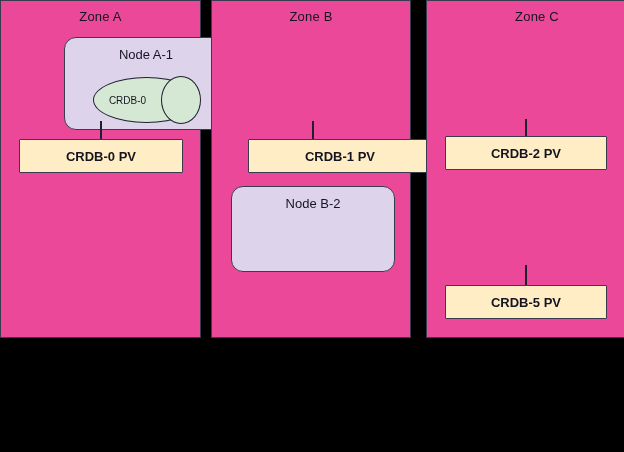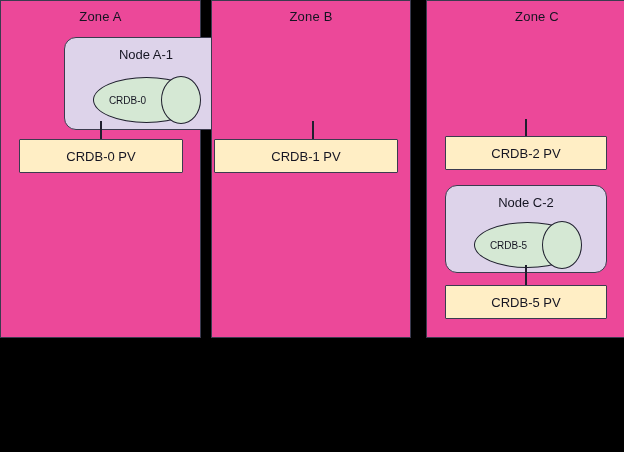--- a/index.html
+++ b/index.html
@@ -108,20 +108,21 @@
   
   .pv {
     position: absolute;
     background: #ffeec5;
     border: 1px solid #3b3b4f;
     border-radius: 1px;
     box-sizing: border-box;
     display: flex;
     align-items: center;
     justify-content: center;
+    font-weight: bold;
   }
   .pv-label {
     font-size: 13px;
     color: #151522;
     white-space: nowrap;
   }
 
   
   .connector {
     position: absolute;
@@ -152,44 +153,39 @@
       <span class="pv-label">CRDB-0 PV</span>
     </div>
   </div>
 
   <div class="zone" style="left:211px; top:0px; width:200px; height:338px;">
     <div class="zone-title">Zone B</div>
 
 
     <div class="connector" style="left:100px; top:120px; height:19px;"></div>
 
-    <div class="pv" style="left:2px; top:138px; width:184px; height:34px;">
+    <div class="pv" style="left:36px; top:138px; width:184px; height:34px;">
       <span class="pv-label">CRDB-1 PV</span>
     </div>
 
+    <div class="node" style="left:19px; top:185px; width:164px; height:86px;">
+      <div class="node-title">Node B-2</div>
+    </div>
   </div>
 
   <div class="zone" style="left:426px; top:0px; width:222px; height:338px;">
     <div class="zone-title">Zone C</div>
 
 
     <div class="connector" style="left:98px; top:118px; height:18px;"></div>
 
     <div class="pv" style="left:18px; top:135px; width:162px; height:34px;">
       <span class="pv-label">CRDB-2 PV</span>
     </div>
 
-    <div class="node" style="left:18px; top:184px; width:162px; height:88px;">
-      <div class="node-title">Node C-2</div>
-      <div class="cyl" style="left:28px; top:36px; width:107px; height:46px;">
-        <div class="cyl-body"></div>
-        <div class="cyl-cap"></div>
-        <div class="cyl-label">CRDB-5</div>
-      </div>
-    </div>
 
     <div class="connector" style="left:98px; top:264px; height:20px;"></div>
 
     <div class="pv" style="left:18px; top:284px; width:162px; height:34px;">
       <span class="pv-label">CRDB-5 PV</span>
     </div>
   </div>
 
 </div>
 

